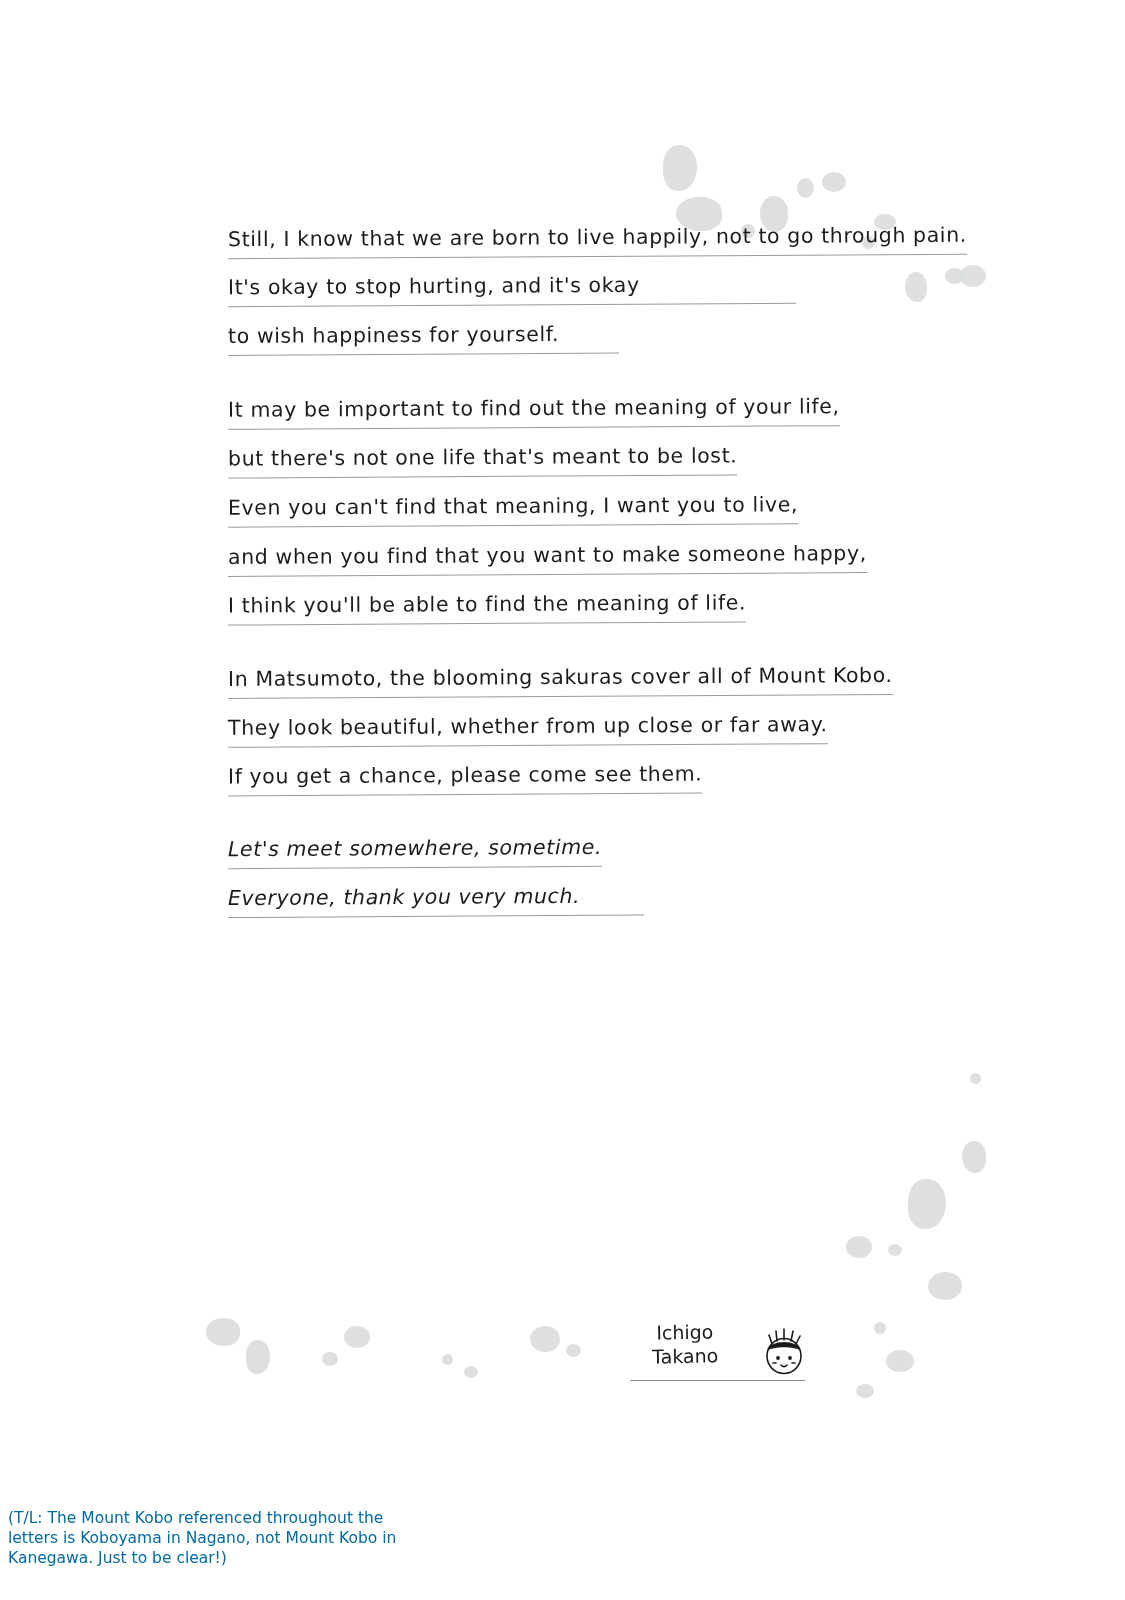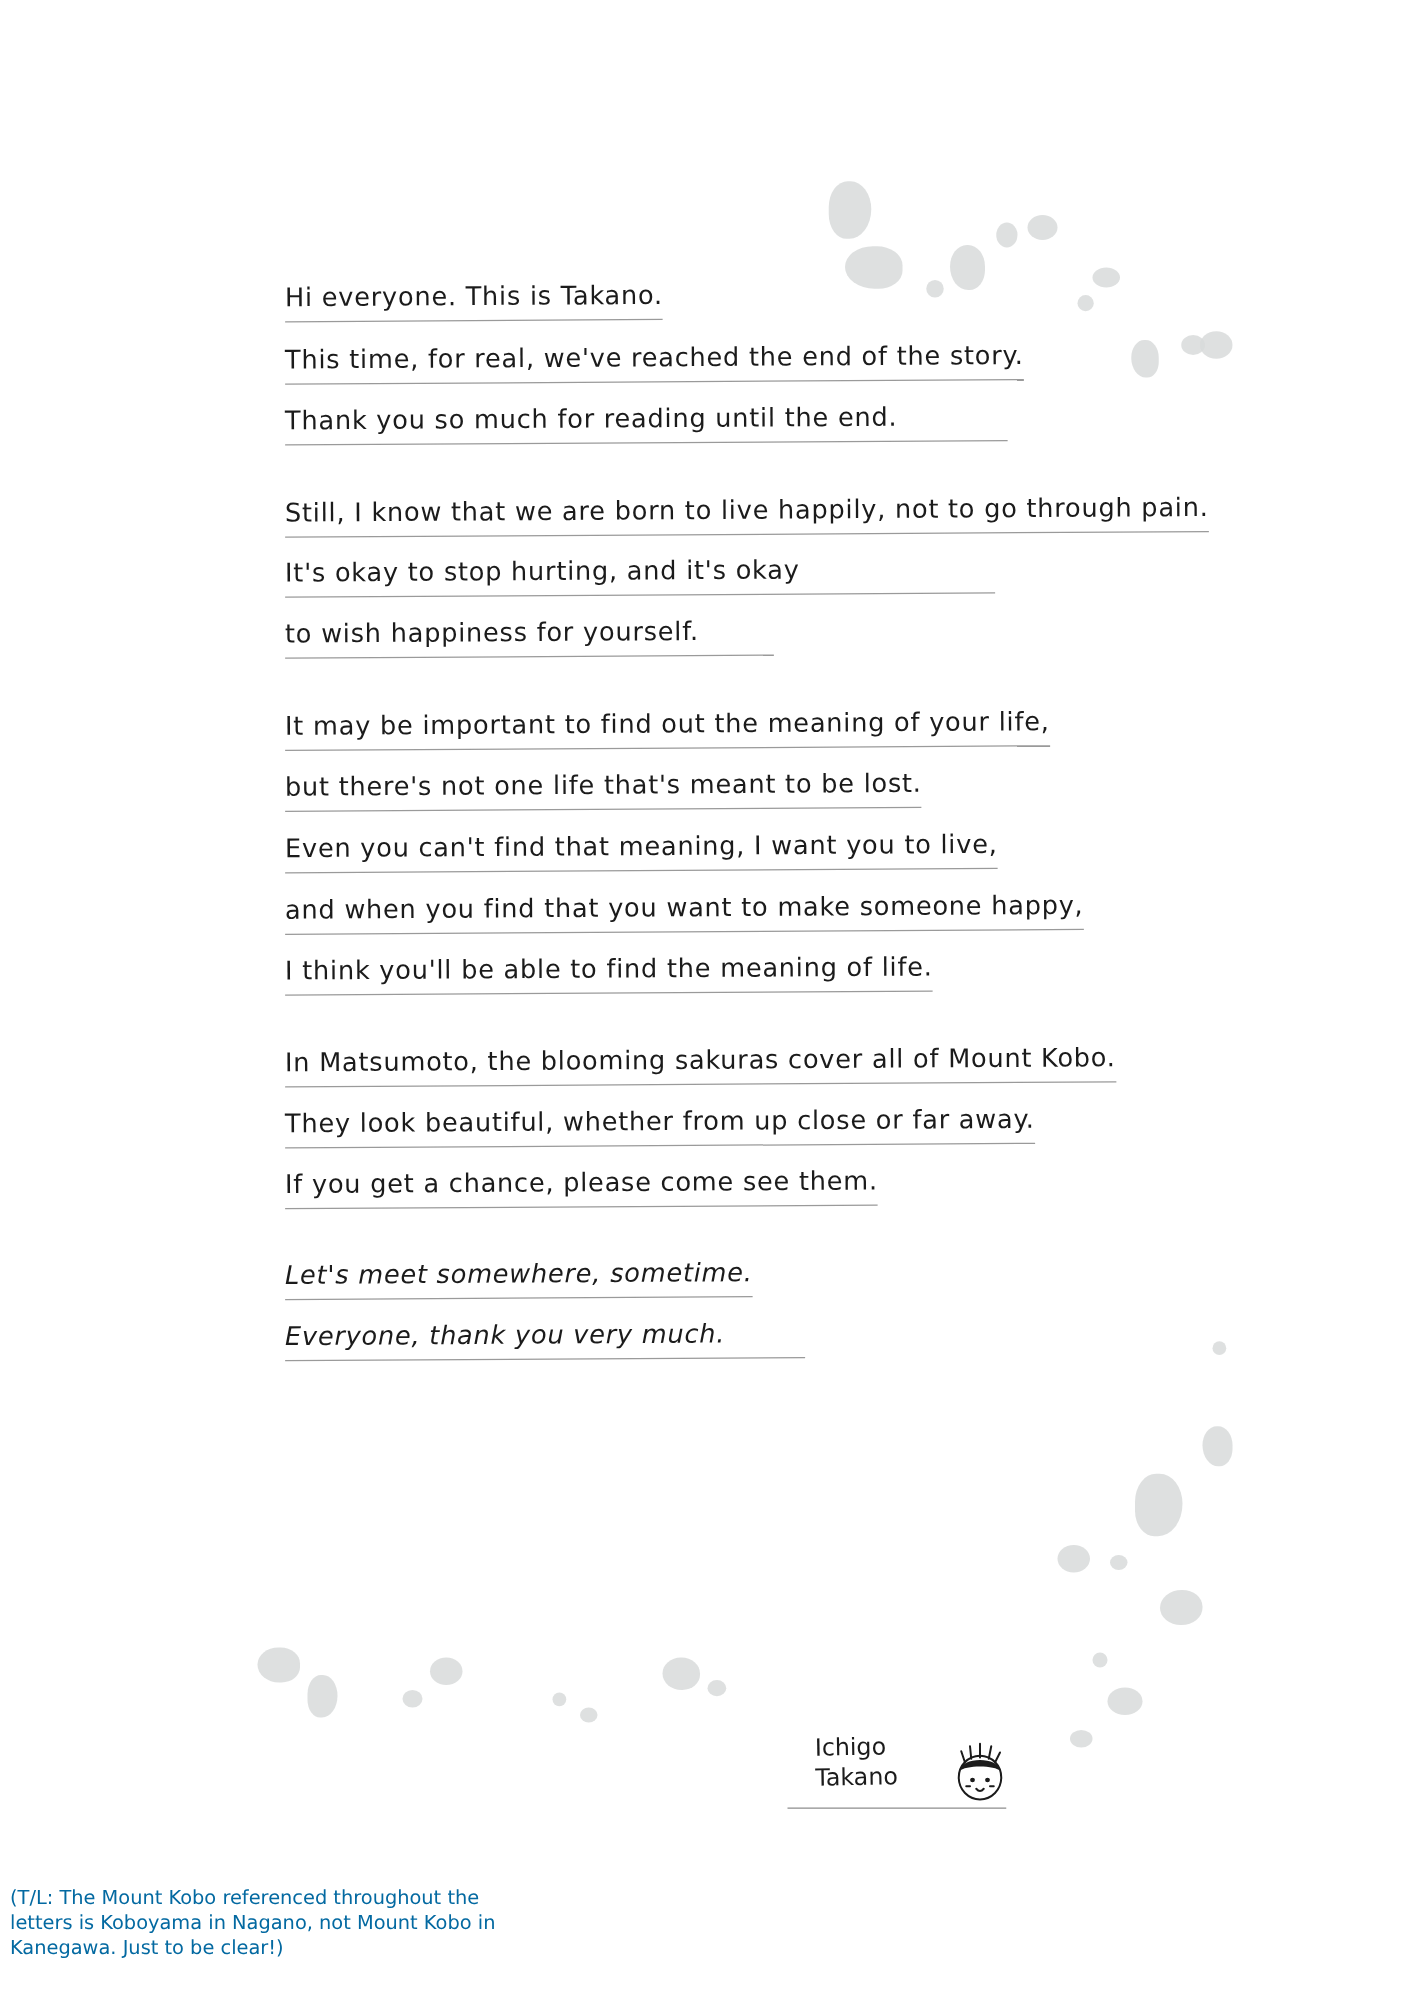--- a/index.html
+++ b/index.html
@@ -61,23 +61,24 @@
     width: 100%;
   }
   .line.ul-long:after  { width: 118%; }
   .line.ul-xlong:after { width: 138%; }
   .line.no-rule:after  { display: none; }
 
   
   #signature {
     position: absolute;
     left: 630px;
-    top: 1384px;
+    top: 1318px;
     width: 230px;
     height: 70px;
+    text-align: center;
   }
   .sig-text {
     position: absolute;
     left: 22px;
     top: 2px;
     font-size: 19px;
     line-height: 24px;
     color: #1b1b1b;
     transform: rotate(-1deg);
   }
@@ -143,25 +144,20 @@
   <div class="blot" style="left:322px;top:1352px;width:16px;height:14px;"></div>
   <div class="blot" style="left:344px;top:1326px;width:26px;height:22px;"></div>
   <div class="blot" style="left:442px;top:1354px;width:11px;height:11px;"></div>
   <div class="blot" style="left:464px;top:1366px;width:14px;height:12px;"></div>
   <div class="blot" style="left:530px;top:1326px;width:30px;height:26px;border-radius:50% 50% 48% 52%;"></div>
   <div class="blot" style="left:566px;top:1344px;width:15px;height:13px;"></div>
 </div>
 
 <div id="letter">
 
-  <div class="para">
-    <span class="line">Hi everyone. This is Takano.</span>
-    <span class="line">This time, for real, we've reached the end of the story.</span>
-    <span class="line ul-long">Thank you so much for reading until the end.</span>
-  </div>
 
 
   <div class="para">
     <span class="line">Still, I know that we are born to live happily, not to go through pain.</span>
     <span class="line ul-xlong">It's okay to stop hurting, and it's okay</span>
     <span class="line ul-long">to wish happiness for yourself.</span>
   </div>
 
   <div class="para">
     <span class="line">It may be important to find out the meaning of your life,</span>

